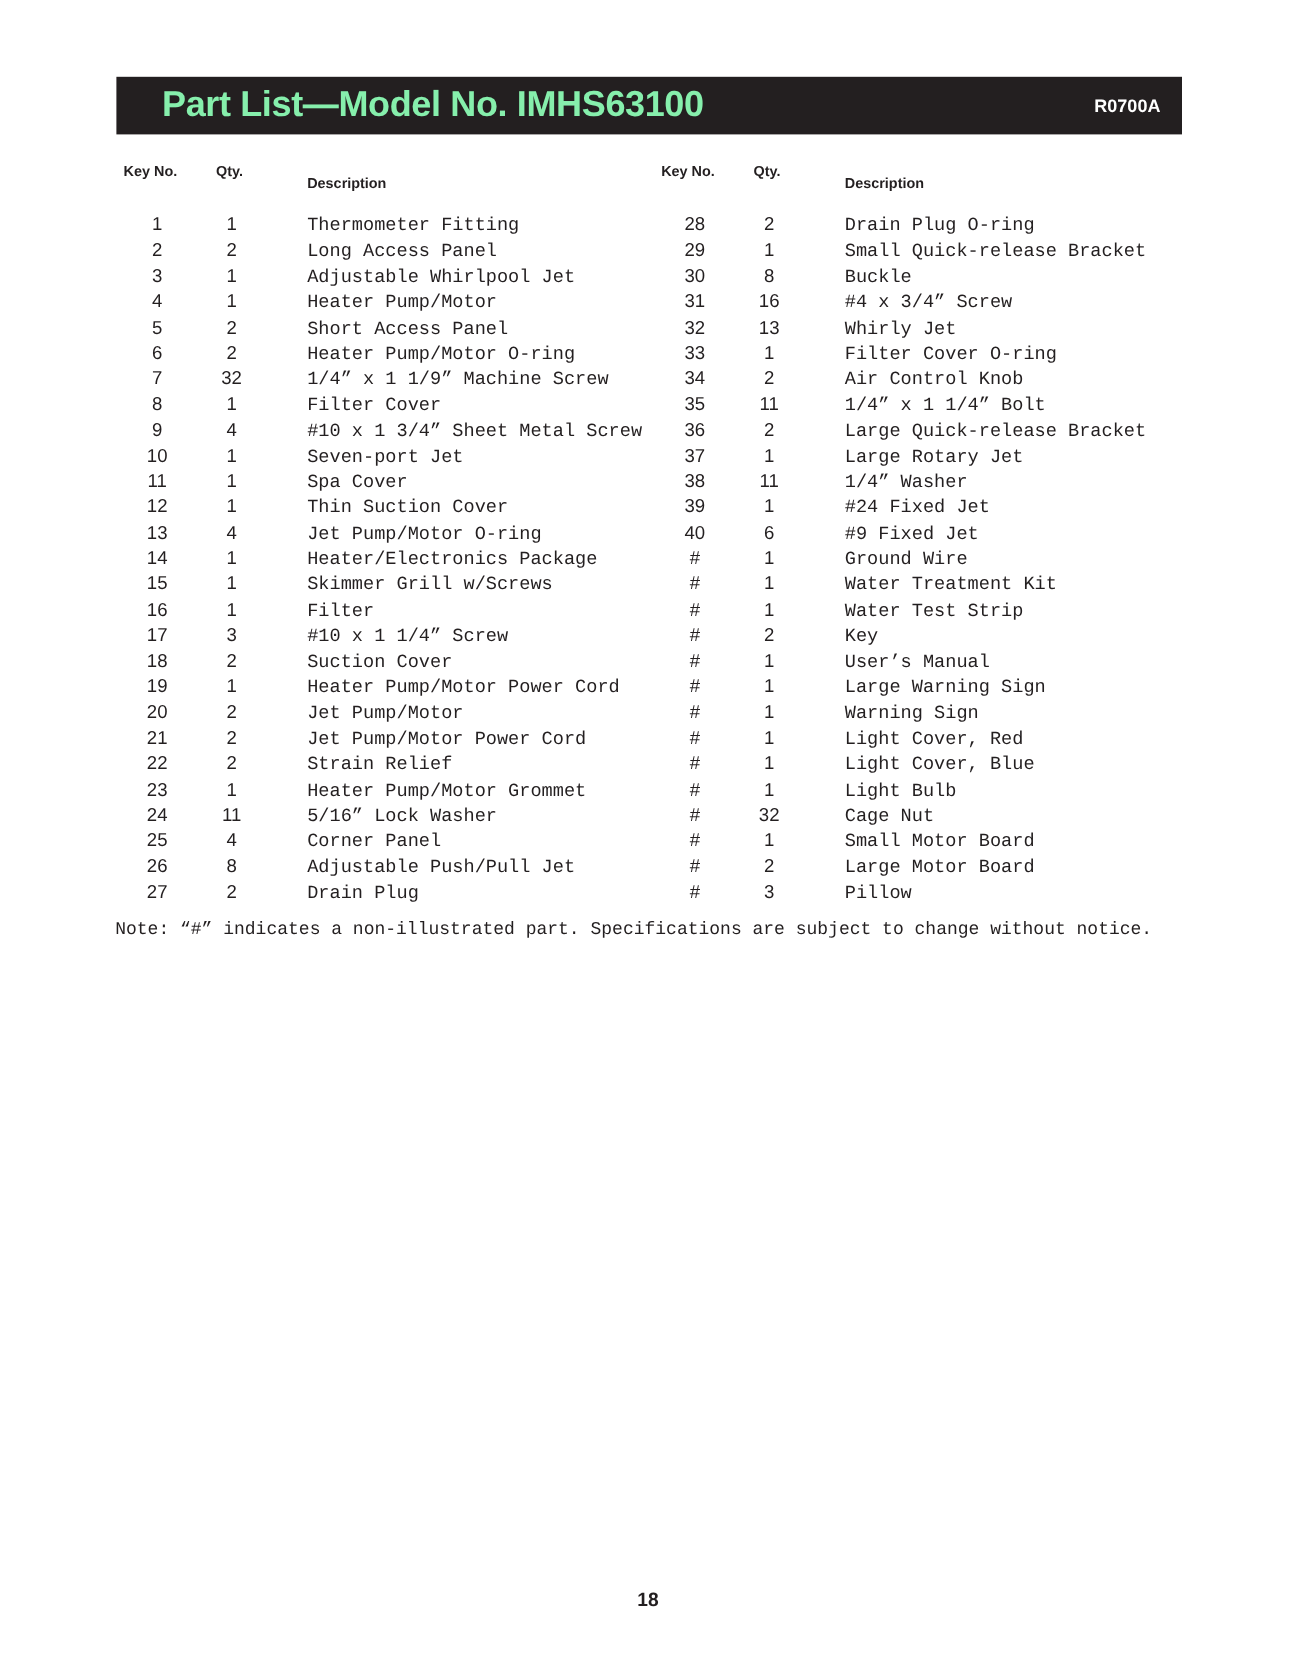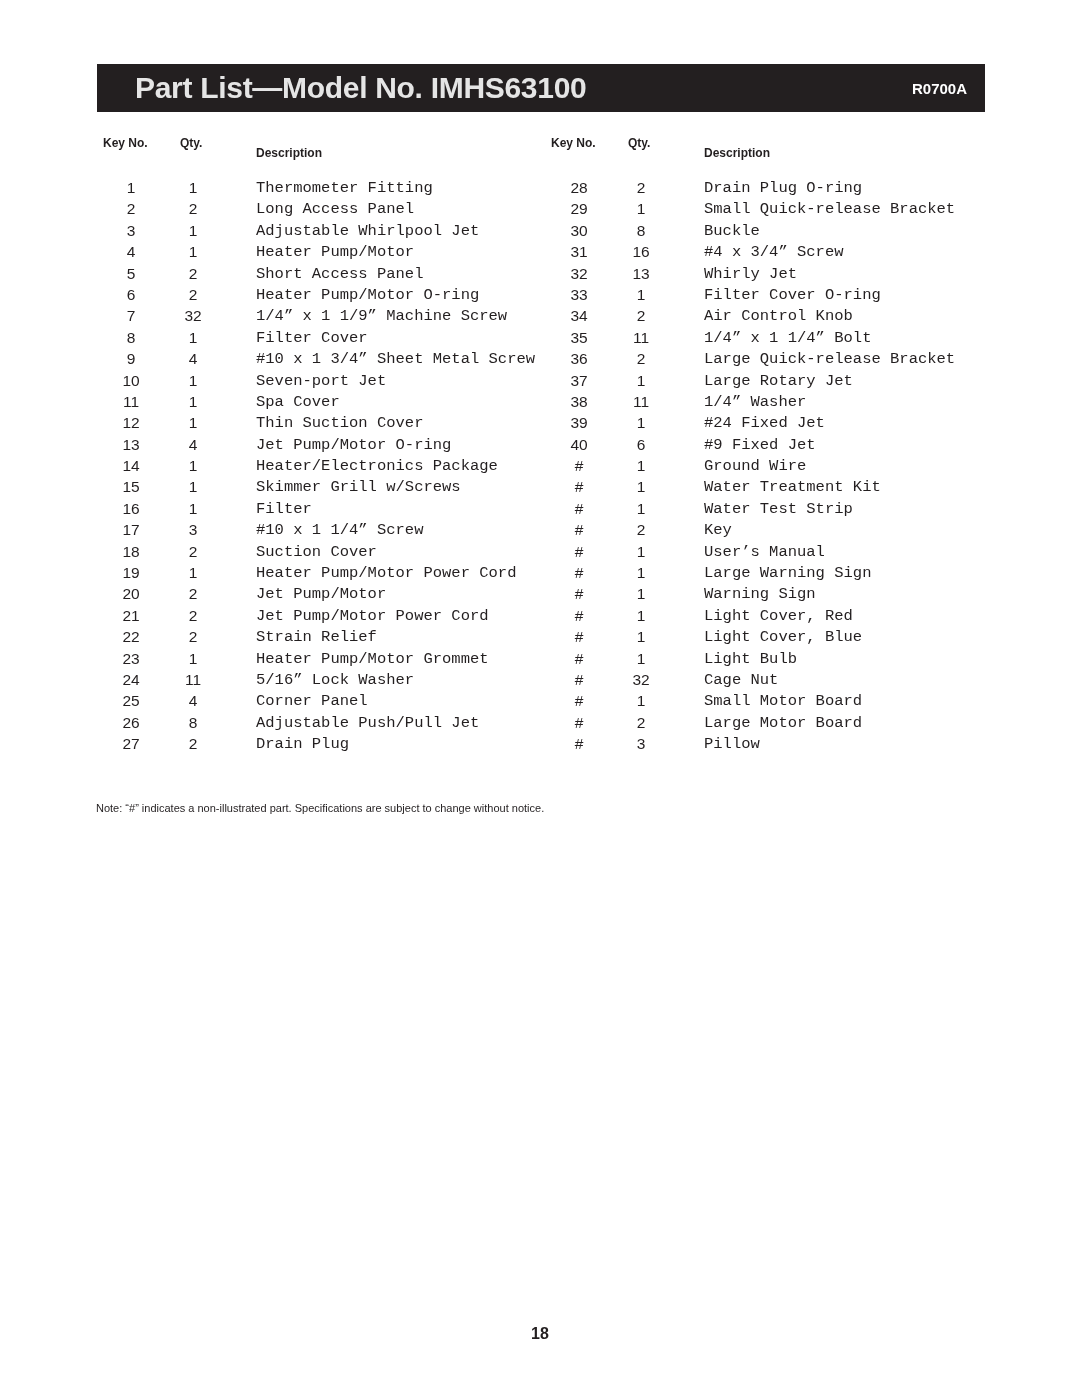--- a/index.html
+++ b/index.html
@@ -30,21 +30,21 @@
     left: 97px;
     top: 64px;
     width: 888px;
     height: 48px;
     background: #231f20;
     display: flex;
     align-items: center;
     justify-content: space-between;
   }
   .header-title {
-    color: #e5e5e5;
+    color: #86efac;
     font-size: 30px;
     font-weight: bold;
     letter-spacing: -0.3px;
     margin-left: 38px;
     white-space: nowrap;
     line-height: 1;
   }
   .header-code {
     color: #ffffff;
     font-size: 15px;
@@ -98,25 +98,26 @@
   .row .c-desc {
     position: absolute;
     left: 156px;
     font-family: Liberation Mono, monospace;
   }
 
   
   .note {
     position: absolute;
     left: 96px;
-    top: 802px;
+    top: 766px;
     width: 880px;
-    font-size: 11px;
+    font-size: 15px;
     line-height: 1.2;
     white-space: nowrap;
+    font-family: Liberation Mono, monospace;
   }
 
   
   .page-number {
     position: absolute;
     left: 0;
     top: 1325px;
     width: 1080px;
     text-align: center;
     font-size: 16px;

